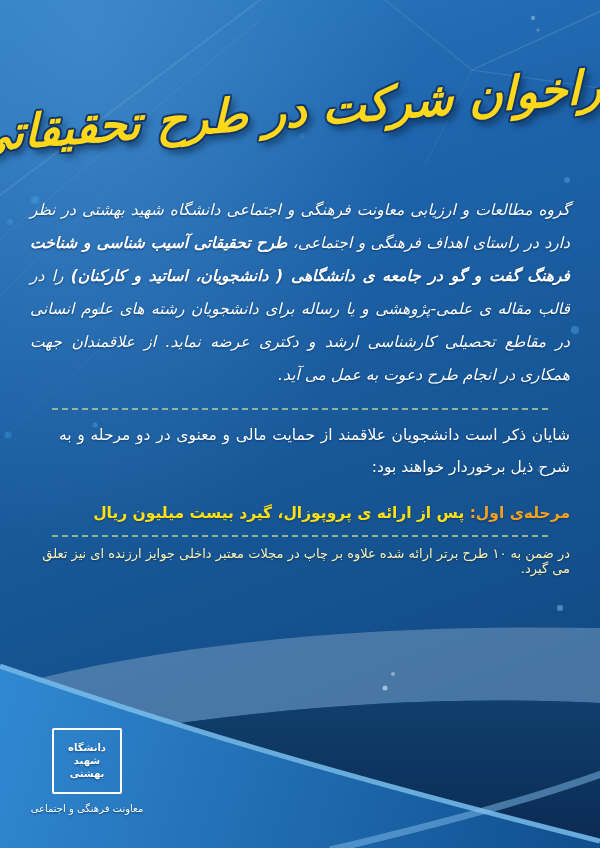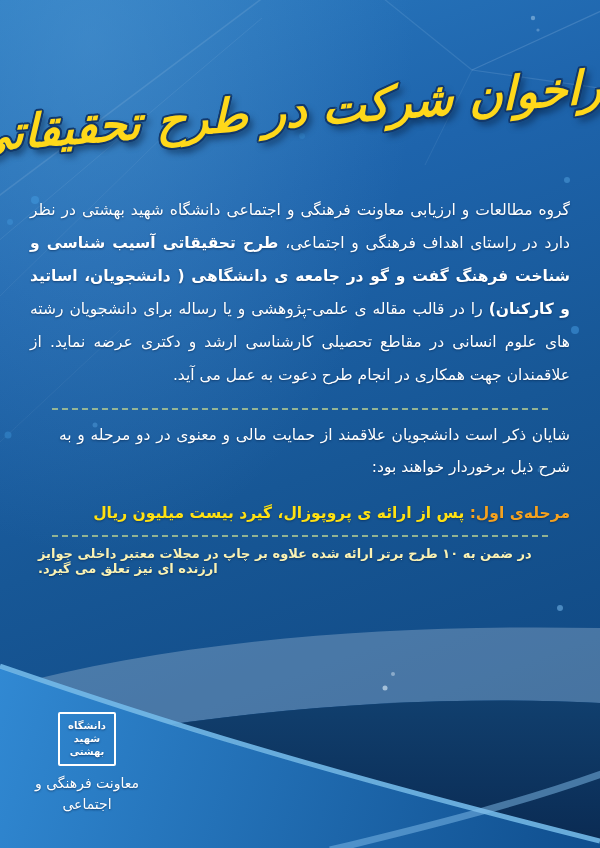--- a/index.html
+++ b/index.html
@@ -23,45 +23,45 @@
     transform:rotate(-4.5deg) skewX(-4deg);
     text-shadow:
       2px 0 0 #12386b,-2px 0 0 #12386b,0 2px 0 #12386b,0 -2px 0 #12386b,
       1.5px 1.5px 0 #12386b,-1.5px 1.5px 0 #12386b,1.5px -1.5px 0 #12386b,-1.5px -1.5px 0 #12386b,
       4px 5px 7px rgba(4,22,50,.6);
   }
   .body-text{
     font-size:15.5px;line-height:33px;text-align:justify;
     text-shadow:0 1px 2px rgba(6,35,75,.55);
   }
-  .intro{margin-top:8px;}
+  .intro{margin-top:8px;font-style:italic;}
   .intro .em{font-weight:bold;}
   .divider{height:0;border-top:2px dashed #a9c492;opacity:.85;margin:7px 22px 0 22px;}
   .support{margin-top:9px;line-height:32px;margin-left:29px;}
   .stages{margin-top:10px;}
   .stage{font-size:15.5px;line-height:30px;font-weight:bold;text-shadow:0 1px 2px rgba(6,35,75,.55);}
   .stage .lbl{color:#f6a21e;text-align:center;}
   .stage .val{color:#ffe112;}
   .stage .sfx{color:#ffffff;font-weight:bold;}
   .note{
-    margin-top:9px;font-size:13px;font-weight:bold;text-align:left;
+    margin-top:9px;font-size:13px;font-weight:normal;text-align:right;
     color:#faf2b4;text-shadow:0 1px 2px rgba(6,35,75,.6);margin-left:8px;
   }
   .footer{
     position:absolute;left:20px;bottom:32px;width:134px;
     text-align:center;color:#fff;direction:rtl;
   }
   .logo-box{
     width:50px;height:46px;margin:0 auto;
     border:2px solid #fff;border-radius:2px;
     display:flex;align-items:center;justify-content:flex-end;
-    font-size:10px;line-height:1.3;font-weight:bold;padding:2px;
+    font-size:10px;line-height:1.3;font-weight:bold;padding:8px;
     text-shadow:0 1px 2px rgba(6,35,75,.6);
   }
-  .org{font-size:14px;line-height:1.55;margin-top:7px;text-shadow:0 1px 2px rgba(6,35,75,.6);}
+  .org{font-size:10px;line-height:1.55;margin-top:7px;text-shadow:0 1px 2px rgba(6,35,75,.6);}
 </style>
 </head>
 <body>
 
 <div class="poster">
 
   <svg class="decor" viewBox="0 0 600 848" preserveAspectRatio="none">
     <defs>
       <linearGradient id="gWave" gradientUnits="userSpaceOnUse" x1="0" y1="660" x2="600" y2="848">
         <stop offset="0" stop-color="#3189d3"></stop>

